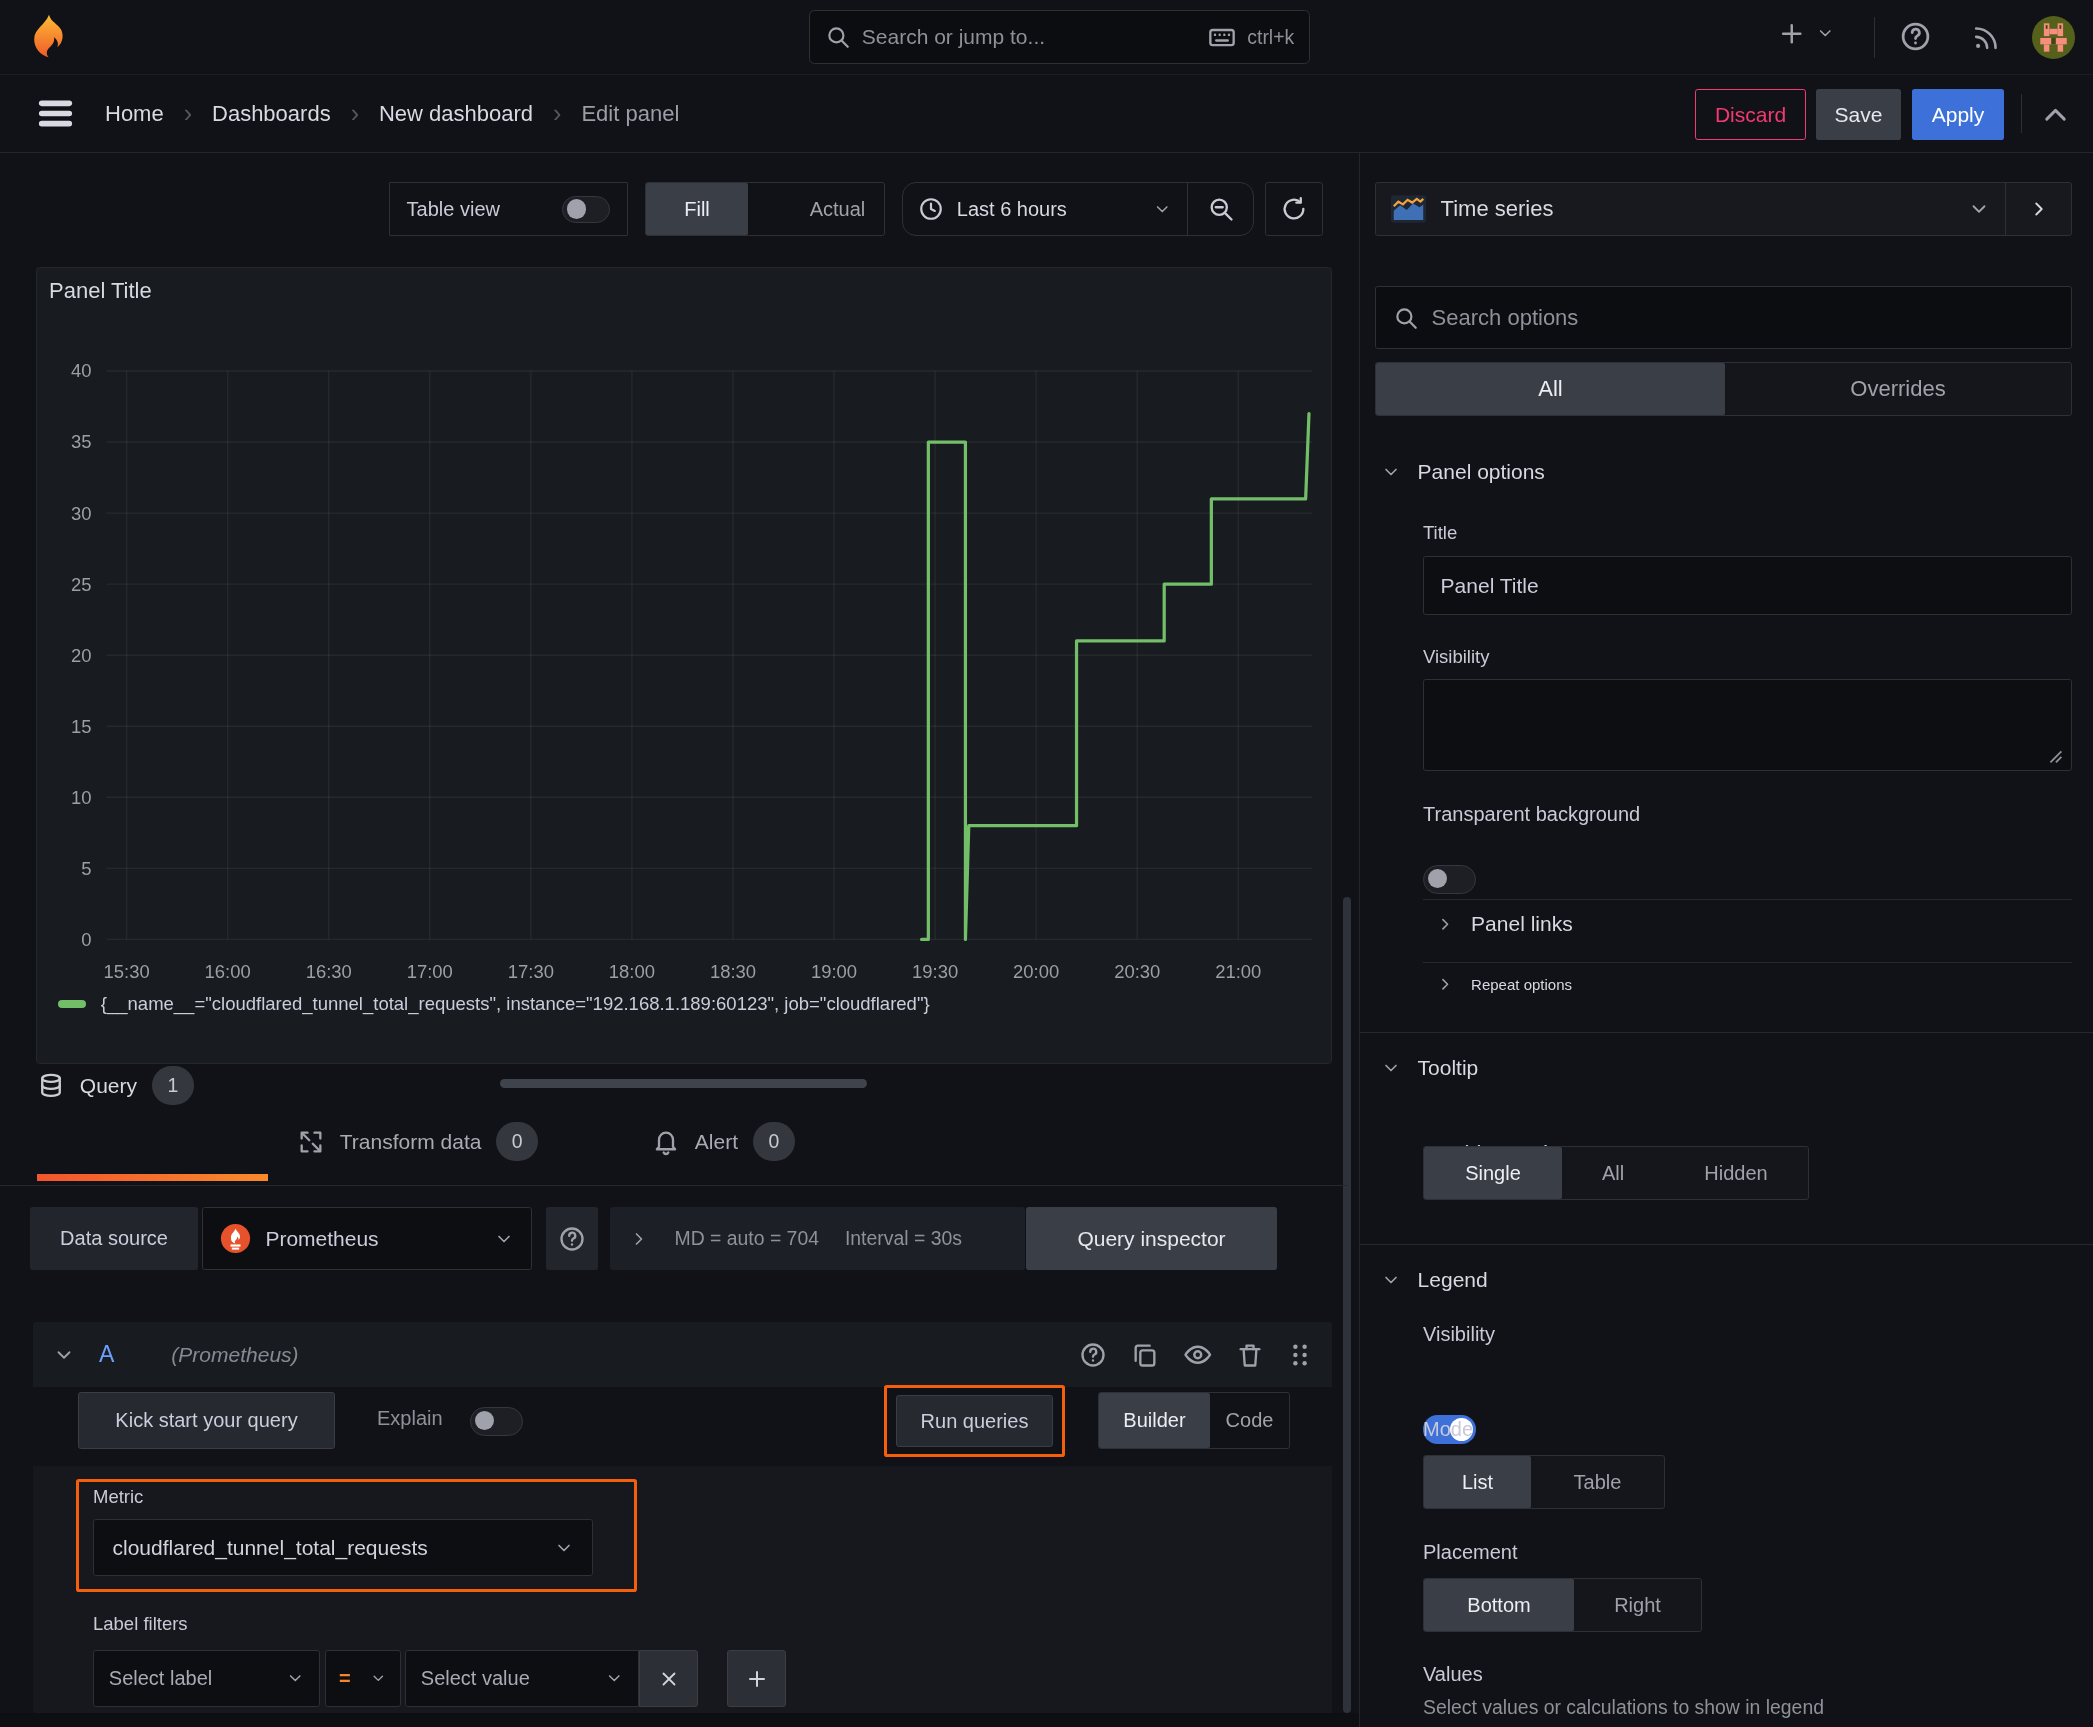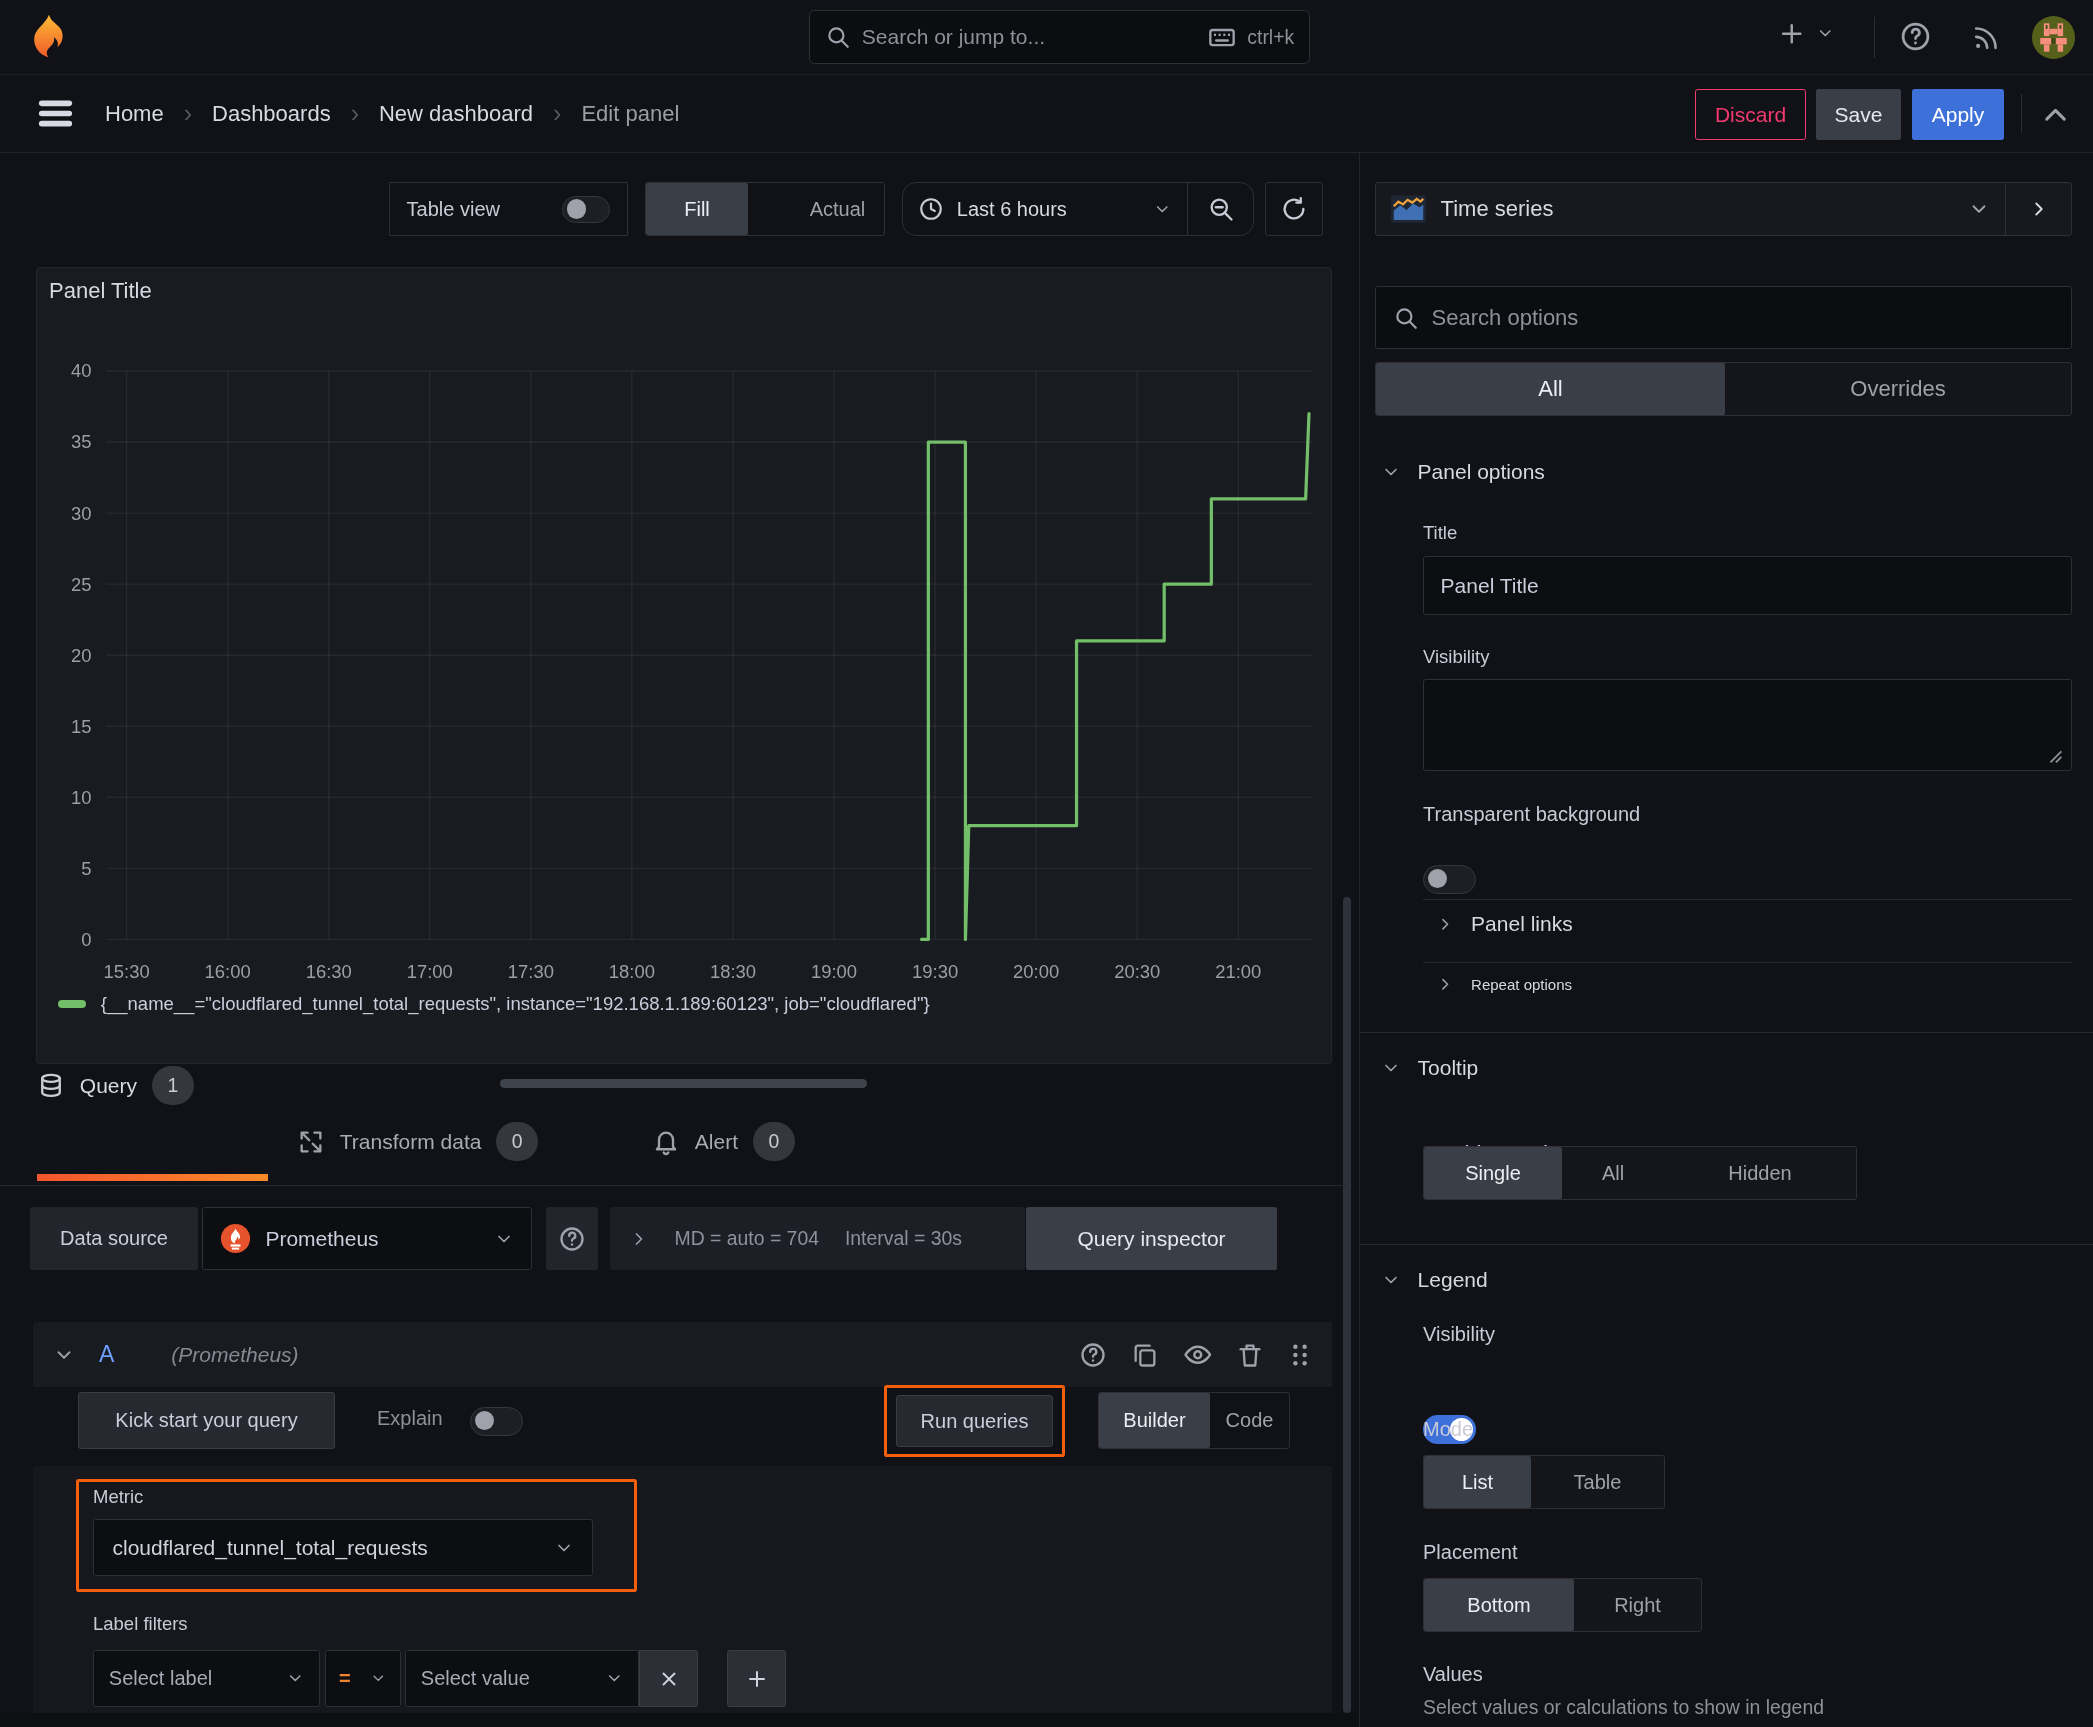--- a/index.html
+++ b/index.html
@@ -541,21 +541,21 @@
 
   <div class="abs sechdr" style="left:1381px;top:1056px;">
     <span>
         <svg class="ic" width="20" height="20" viewBox="0 0 24 24">
           <polyline points="6 9 12 15 18 9"></polyline>
         </svg>
       </span>
     <span>Tooltip</span>
   </div>
   <span class="abs lbl" style="left:1423px;top:1141px;font-size:24px;font-style:italic;">Tooltip mode</span>
-  <div class="abs seg" style="left:1423px;top:1146px;width:434px;height:54px;">
+  <div class="abs seg" style="left:1423px;top:1146px;width:386px;height:54px;">
     <div class="on" style="width:138px;">Single</div>
     <div class="off" style="width:102px;">All</div>
     <div class="off" style="flex:1;">Hidden</div>
   </div>
 
   <div class="hr" style="left:1359px;top:1244px;width:734px;"></div>
 
   <div class="abs sechdr" style="left:1381px;top:1268px;">
     <span>
         <svg class="ic" width="20" height="20" viewBox="0 0 24 24">

